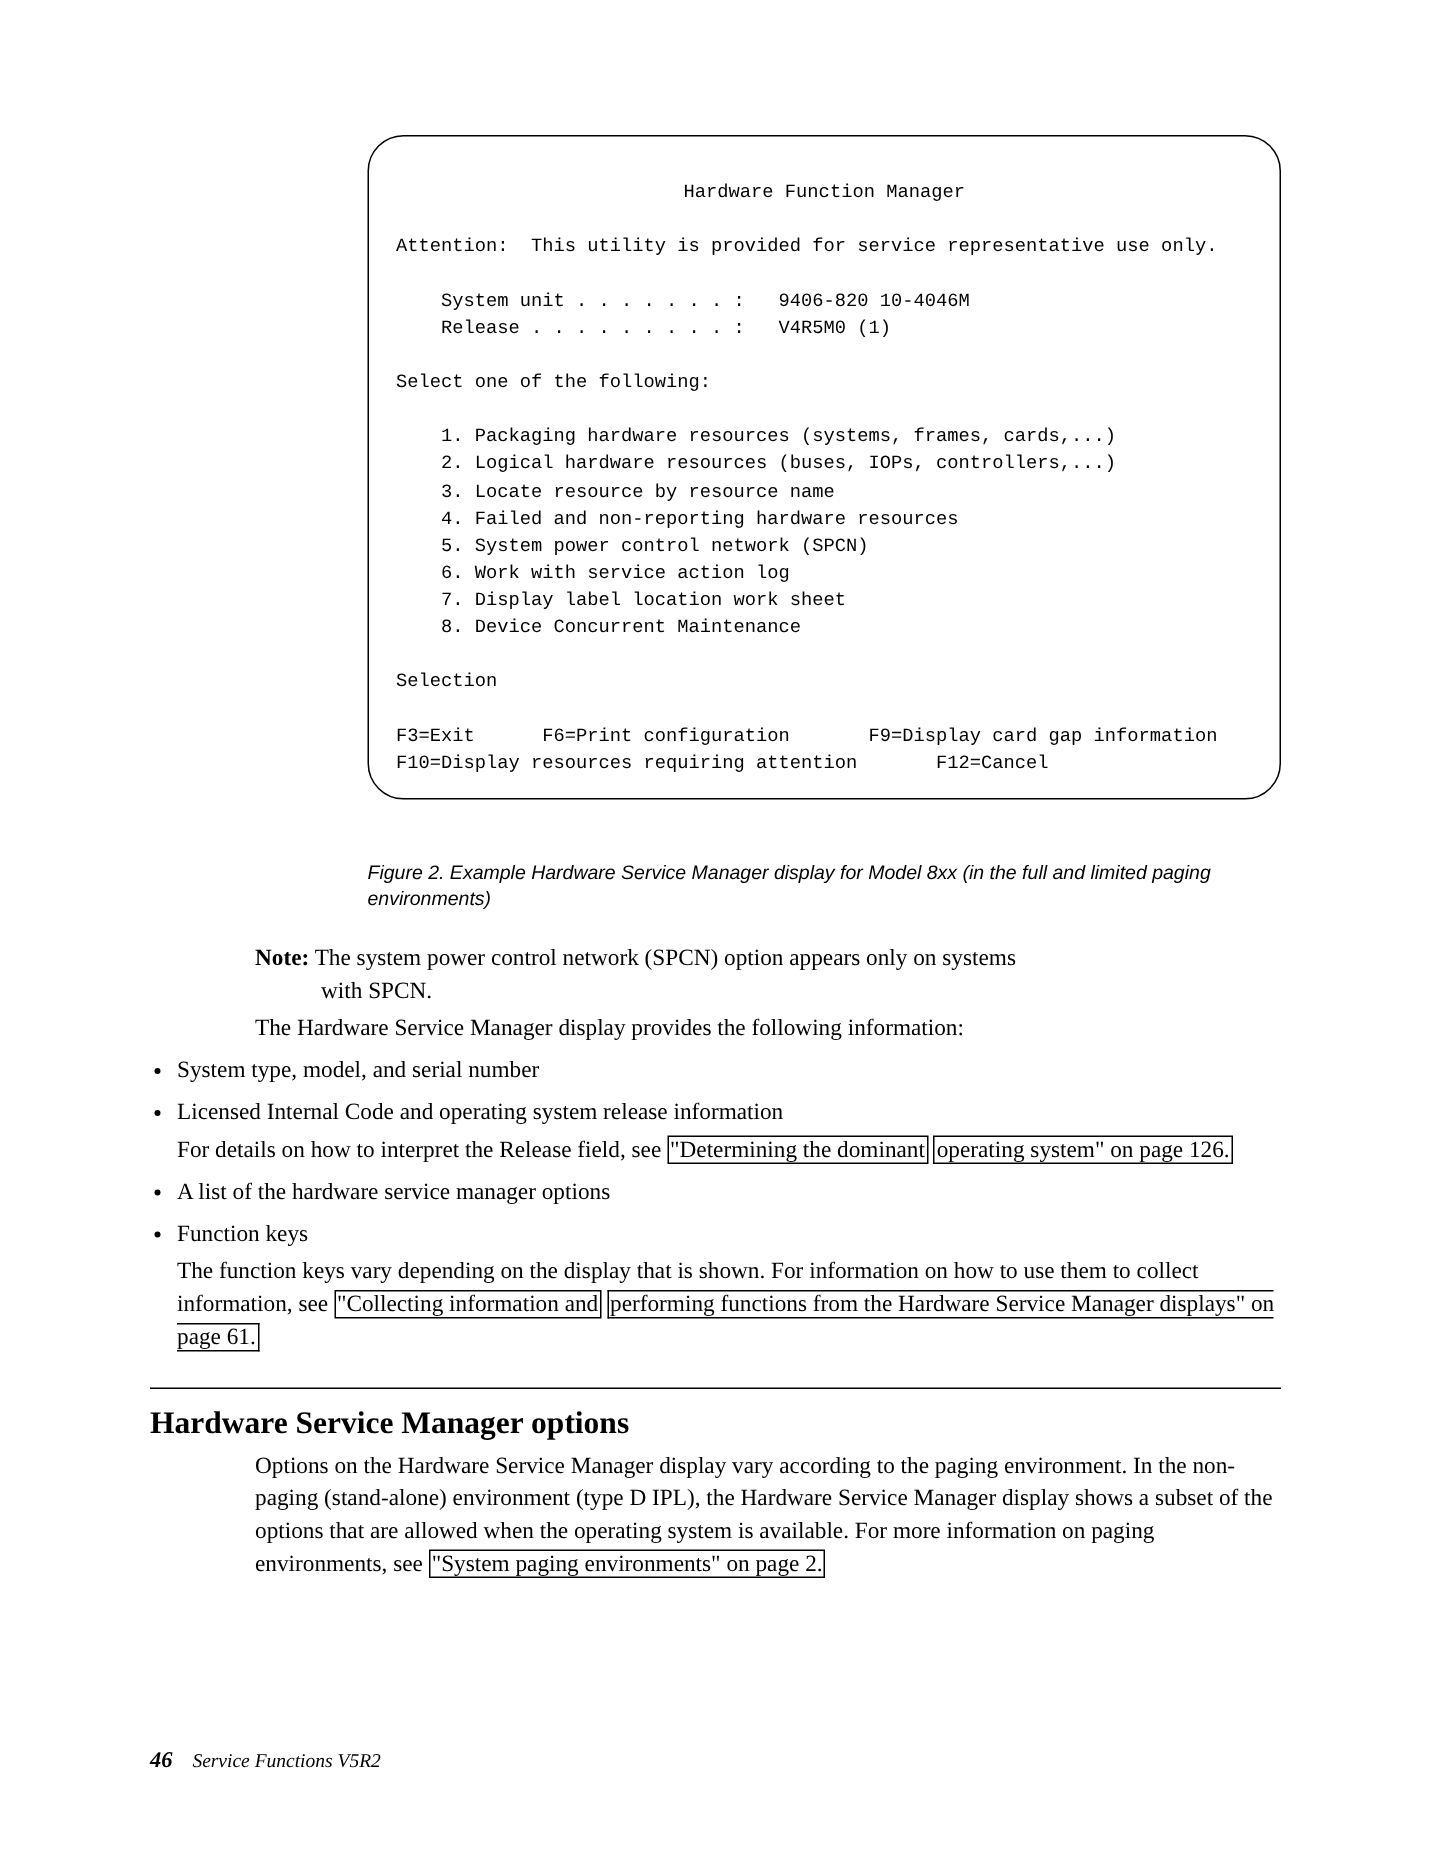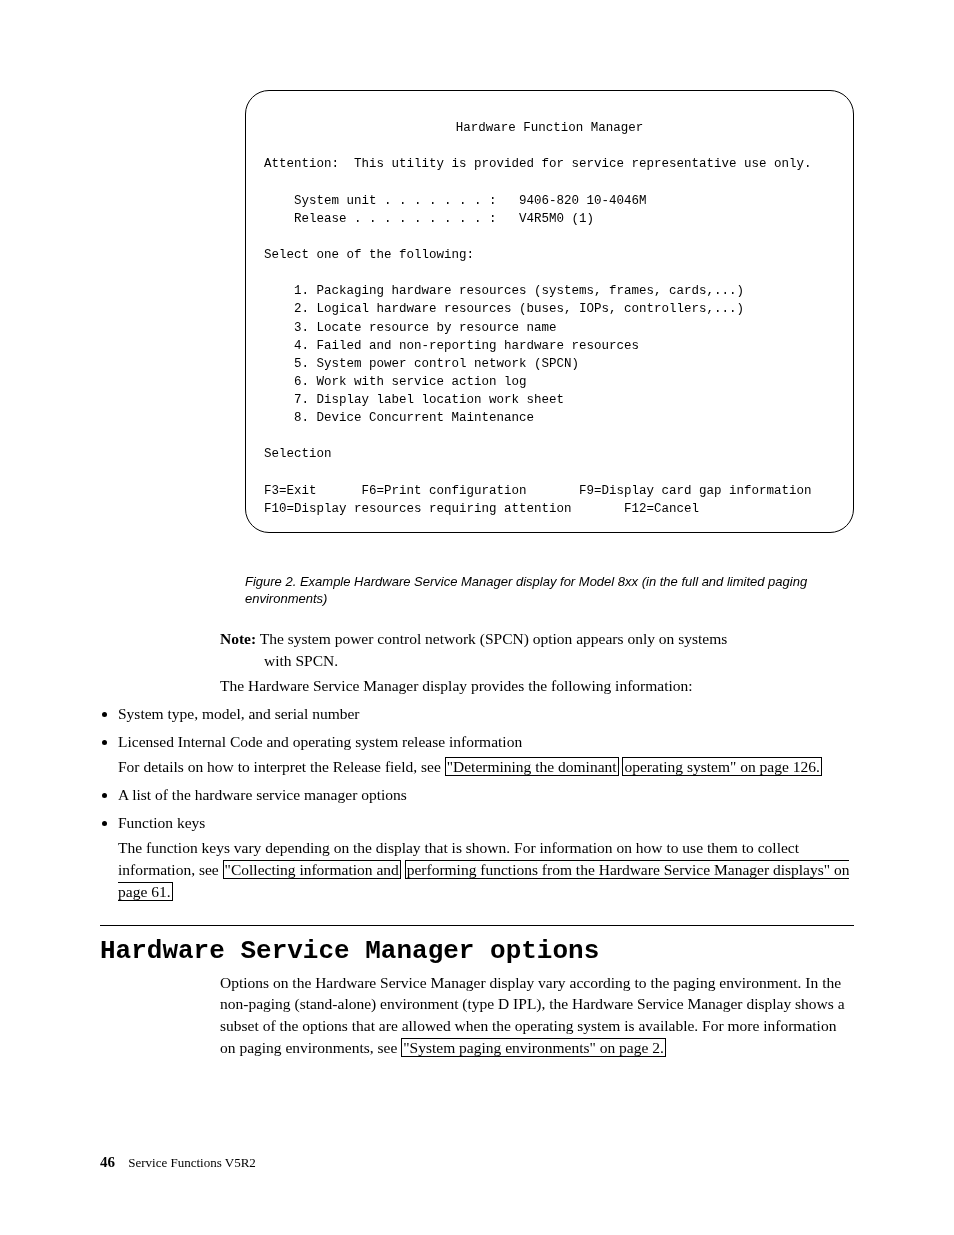--- a/index.html
+++ b/index.html
@@ -31,21 +31,21 @@
   .terminal .center { text-align: center; display:block; white-space: pre; }
   .figcap {
     margin-left: 145px;
     margin-top: 40px;
     font-family: Arial, Helvetica, sans-serif;
     font-style: italic;
     font-size: 13px;
     line-height: 1.35;
   }
   .body-text {
-    margin-left: 120px;
+    margin-left: 70px;
     font-size: 15.5px;
     line-height: 1.4;
   }
   .note { margin-top: 20px; }
   .note-label { font-weight: bold; }
   .note-body { display: inline; }
   .note-indent { margin-left: 44px; display:block;}
   .para { margin-top: 4px; }
   ul.bul {
     margin: 6px 0 0 0;
@@ -58,30 +58,31 @@
     padding: 0 1px;
     color: #000;
     text-decoration: none;
   }
   .hr {
     border: none;
     border-top: 1.5px solid #000;
     margin: 22px 0 10px 0;
   }
   h2.section {
-    font-family: Liberation Mono, monospace;
+    font-family: Liberation Serif, serif;
     font-weight: bold;
-    font-size: 26px;
+    font-size: 21px;
     margin: 0 0 6px 0;
   }
   .footer {
     position: absolute;
-    bottom: 64px;
+    bottom: 52px;
     left: 100px;
     font-size: 13px;
+    font-style: italic;
   }
   .footer .pn { font-weight: bold; font-size: 15px; margin-right: 10px;}
 </style>
 </head>
 <body>
 
 <div class="page">
 
   <div class="terminal">
 <span class="center">Hardware Function Manager</span>

